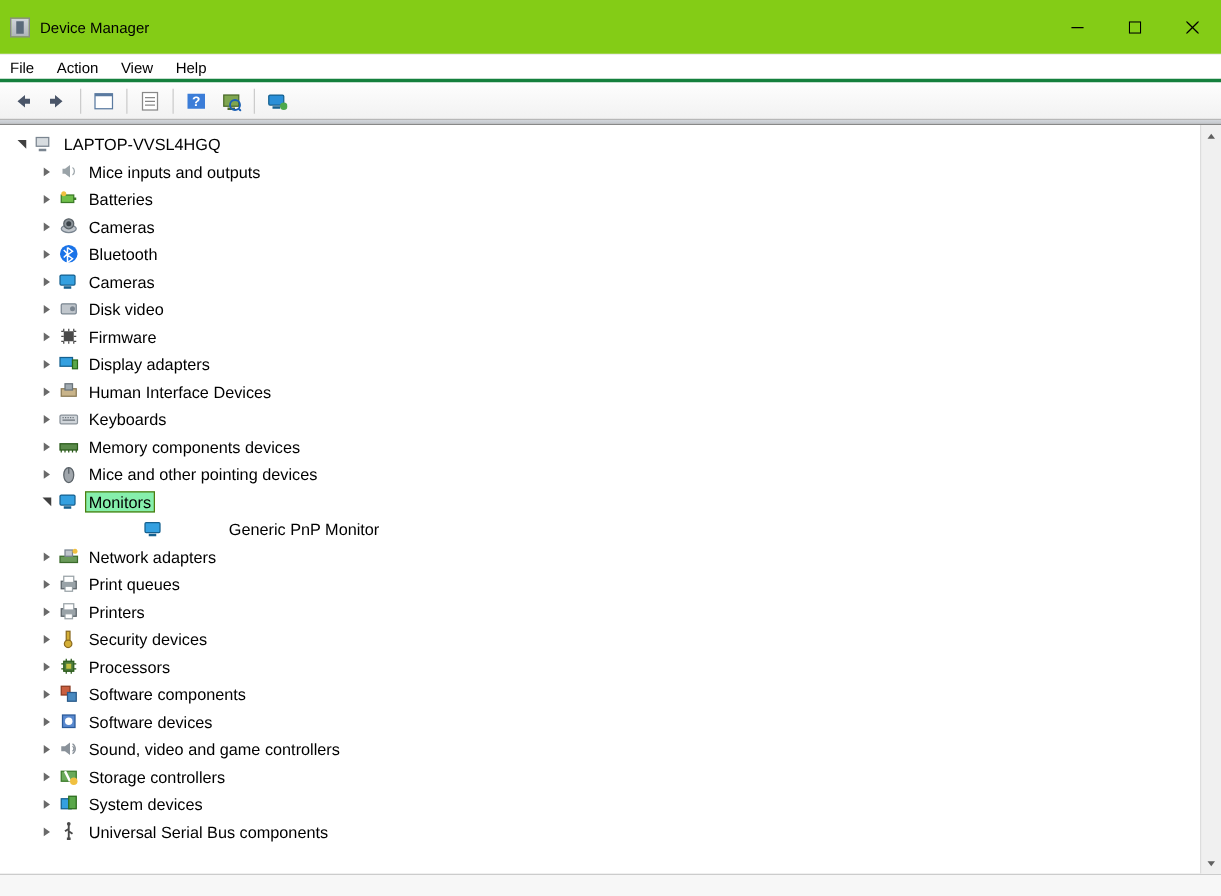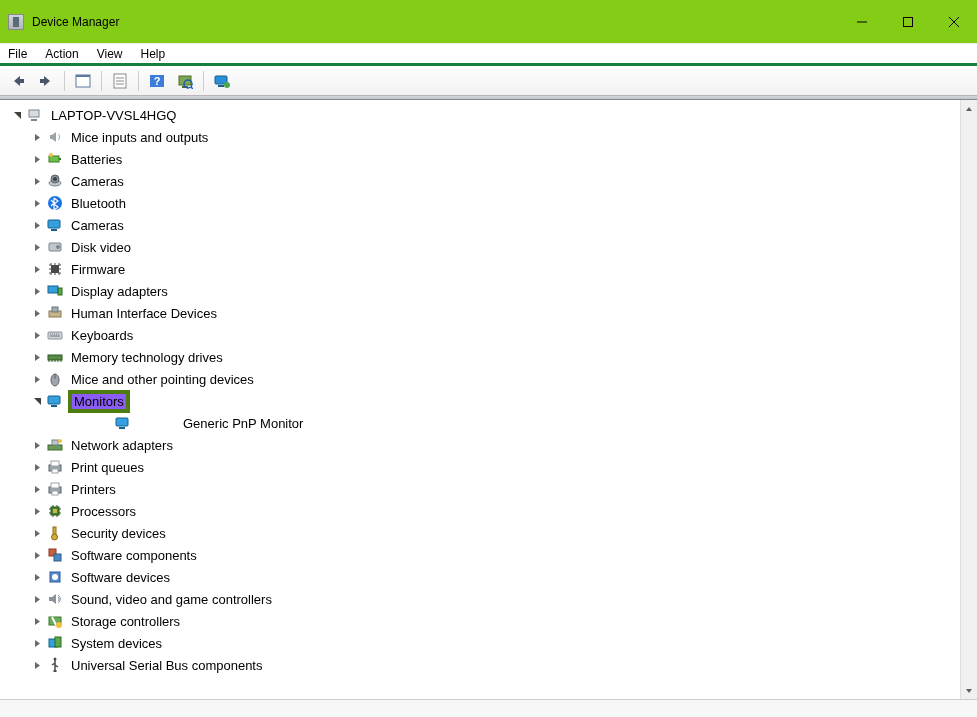--- a/index.html
+++ b/index.html
@@ -32,21 +32,21 @@
 .tree { flex: 1; overflow-y: auto; padding: 4px 0 4px 10px; font-size: 13px; }
 .tree ul { list-style: none; }
 .tree li { white-space: nowrap; }
 .row { display: flex; align-items: center; height: 22px; }
 .twist { width: 14px; display: flex; align-items: center; justify-content: center; }
 .twist svg { width: 9px; height: 9px; fill: #6a6a6a; }
 .twist.open svg { fill: #404040; }
 .node-icon { width: 18px; height: 18px; margin: 0 4px 0 2px; display: flex; align-items: center; justify-content: center; }
 .node-icon svg { width: 16px; height: 16px; }
 .label { padding: 0 3px; }
-.label.sel { background: #8b5cf6; border: 4px solid #4d7c0f; padding: 0 2px; }
+.label.sel { background: #86efac; border: 1px solid #4d7c0f; padding: 0 2px; }
 .indent1 { padding-left: 20px; }
 .indent2 { padding-left: 44px; gap: 44px; }
 
 
 .scrollbar { width: 17px; background: #f0f0f0; border-left: 1px solid #ddd; display: flex; flex-direction: column; }
 .scrollbar .arrow { height: 17px; display: flex; align-items:center; justify-content:center; }
 .scrollbar .arrow svg { width:8px; height:8px; fill:#606060; }
 .scrollbar .track { flex:1; }
 
 
@@ -326,21 +326,21 @@
               <svg viewBox="0 0 9 9">
                 <path d="M2 1 L7 4.5 L2 8 Z" fill="#6a6a6a"></path>
               </svg>
             </span>
             <span class="node-icon">
               <svg viewBox="0 0 16 16">
                 <rect x="1" y="6" width="14" height="5" fill="#5a8a4a" stroke="#2a5a1a"></rect>
                 <path d="M2 11v2M5 11v2M8 11v2M11 11v2M14 11v2" stroke="#2a5a1a"></path>
               </svg>
             </span>
-            <span class="label">Memory technology drives</span>
+            <span class="label">Memory components devices</span>
           </div>
         </li>
         <li>
           <div class="row indent1">
             <span class="twist ">
               <svg viewBox="0 0 9 9">
                 <path d="M2 1 L7 4.5 L2 8 Z" fill="#6a6a6a"></path>
               </svg>
             </span>
             <span class="node-icon">
@@ -433,42 +433,42 @@
         </li>
         <li>
           <div class="row indent1">
             <span class="twist ">
               <svg viewBox="0 0 9 9">
                 <path d="M2 1 L7 4.5 L2 8 Z" fill="#6a6a6a"></path>
               </svg>
             </span>
             <span class="node-icon">
               <svg viewBox="0 0 16 16">
+                <rect x="6" y="2" width="3" height="9" fill="#d4af37" stroke="#8a6a20"></rect>
+                <circle cx="7.5" cy="12" r="3" fill="#d4af37" stroke="#8a6a20"></circle>
+              </svg>
+            </span>
+            <span class="label">Security devices</span>
+          </div>
+        </li>
+        <li>
+          <div class="row indent1">
+            <span class="twist ">
+              <svg viewBox="0 0 9 9">
+                <path d="M2 1 L7 4.5 L2 8 Z" fill="#6a6a6a"></path>
+              </svg>
+            </span>
+            <span class="node-icon">
+              <svg viewBox="0 0 16 16">
                 <rect x="4" y="4" width="8" height="8" fill="#4a7a3a" stroke="#2a5a1a"></rect>
                 <rect x="6" y="6" width="4" height="4" fill="#c0c040"></rect>
                 <path d="M2 6h2M2 10h2M12 6h2M12 10h2M6 2v2M10 2v2M6 12v2M10 12v2" stroke="#2a5a1a"></path>
               </svg>
             </span>
             <span class="label">Processors</span>
-          </div>
-        </li>
-        <li>
-          <div class="row indent1">
-            <span class="twist ">
-              <svg viewBox="0 0 9 9">
-                <path d="M2 1 L7 4.5 L2 8 Z" fill="#6a6a6a"></path>
-              </svg>
-            </span>
-            <span class="node-icon">
-              <svg viewBox="0 0 16 16">
-                <rect x="6" y="2" width="3" height="9" fill="#d4af37" stroke="#8a6a20"></rect>
-                <circle cx="7.5" cy="12" r="3" fill="#d4af37" stroke="#8a6a20"></circle>
-              </svg>
-            </span>
-            <span class="label">Security devices</span>
           </div>
         </li>
         <li>
           <div class="row indent1">
             <span class="twist ">
               <svg viewBox="0 0 9 9">
                 <path d="M2 1 L7 4.5 L2 8 Z" fill="#6a6a6a"></path>
               </svg>
             </span>
             <span class="node-icon">

